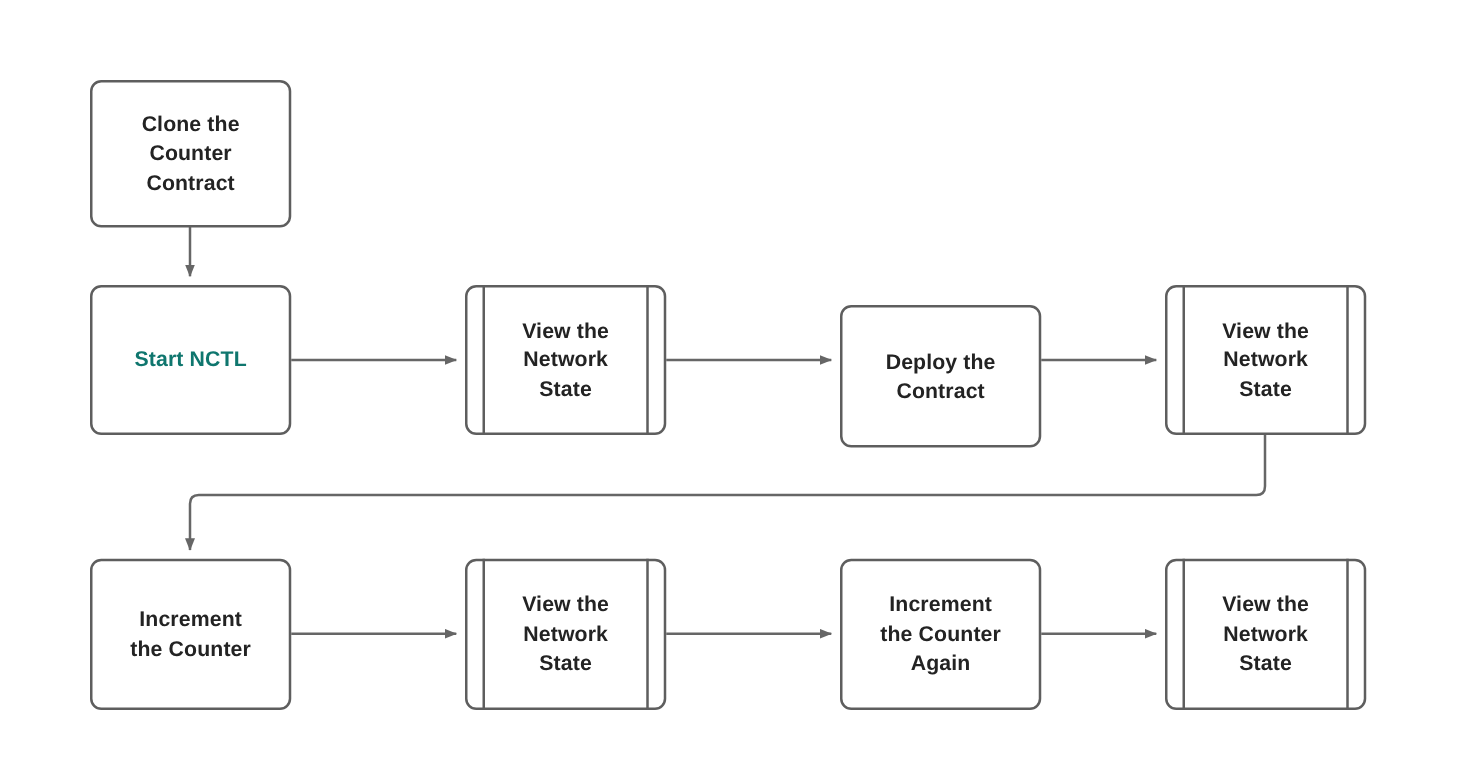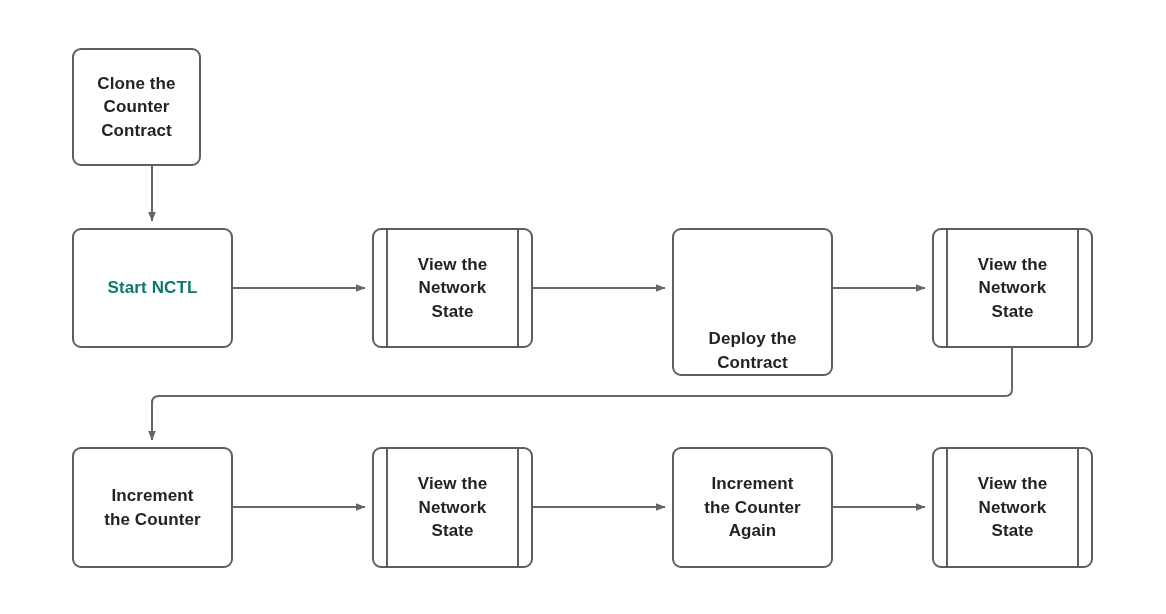--- a/index.html
+++ b/index.html
@@ -77,36 +77,36 @@
         <path d="M 233 288 L 365 288" fill="none" stroke="#666666" stroke-width="2" stroke-linecap="butt" marker-end="url(#arrowhead)"></path>
         <path d="M 533 288 L 665 288" fill="none" stroke="#666666" stroke-width="2" stroke-linecap="butt" marker-end="url(#arrowhead)"></path>
         <path d="M 833 288 L 925 288" fill="none" stroke="#666666" stroke-width="2" stroke-linecap="butt" marker-end="url(#arrowhead)"></path>
         <path d="M 1012 348 L 1012 389 Q 1012 396 1005 396 L 159 396 Q 152 396 152 403 L 152 440" fill="none" stroke="#666666" stroke-width="2" stroke-linecap="butt" marker-end="url(#arrowhead)"></path>
         <path d="M 233 507 L 365 507" fill="none" stroke="#666666" stroke-width="2" stroke-linecap="butt" marker-end="url(#arrowhead)"></path>
         <path d="M 533 507 L 665 507" fill="none" stroke="#666666" stroke-width="2" stroke-linecap="butt" marker-end="url(#arrowhead)"></path>
         <path d="M 833 507 L 925 507" fill="none" stroke="#666666" stroke-width="2" stroke-linecap="butt" marker-end="url(#arrowhead)"></path>
       </g>
   </svg>
   <div id="nodes-layer">
-      <div class="node" style="left: 72px; top: 48px; width: 129px; height: 118px; border-color: rgb(94, 94, 94);">
+      <div class="node" style="left: 72px; top: 64px; width: 161px; height: 118px; border-color: rgb(94, 94, 94);">
         <span class="label" style="color: rgb(35, 35, 35);">Clone the
 Counter
 Contract</span>
       </div>
       <div class="node" style="left: 72px; top: 228px; width: 161px; height: 120px; border-color: rgb(94, 94, 94);">
         <span class="label" style="color: #0f766e;">Start NCTL</span>
       </div>
       <div class="node predefined" style="left: 372px; top: 228px; width: 161px; height: 120px; border-color: rgb(94, 94, 94);">
         <span class="rule left" style="background: rgb(94, 94, 94);"></span>
         <span class="rule right" style="background: rgb(94, 94, 94);"></span>
         <span class="label" style="color: rgb(35, 35, 35);">View the
 Network
 State</span>
       </div>
-      <div class="node" style="left: 672px; top: 228px; width: 161px; height: 148px; border-color: rgb(94, 94, 94); align-items: flex-end;">
+      <div class="node" style="left: 672px; top: 244px; width: 161px; height: 114px; border-color: rgb(94, 94, 94);">
         <span class="label" style="color: rgb(35, 35, 35);">Deploy the
 Contract</span>
       </div>
       <div class="node predefined" style="left: 932px; top: 228px; width: 161px; height: 120px; border-color: rgb(94, 94, 94);">
         <span class="rule left" style="background: rgb(94, 94, 94);"></span>
         <span class="rule right" style="background: rgb(94, 94, 94);"></span>
         <span class="label" style="color: rgb(35, 35, 35);">View the
 Network
 State</span>
       </div>

